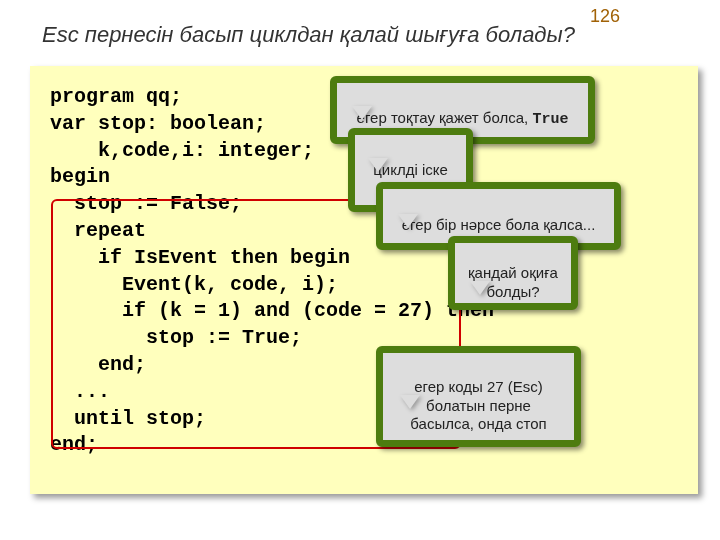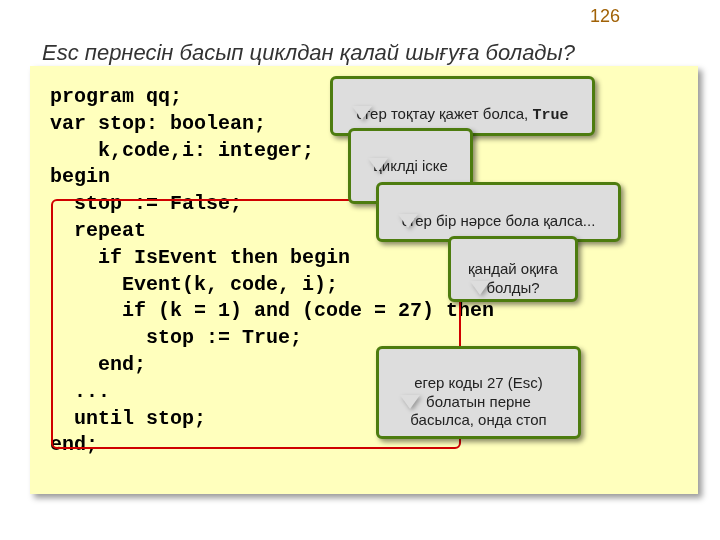--- a/index.html
+++ b/index.html
@@ -13,21 +13,21 @@
   }
   .page-number {
     position: absolute;
     top: 6px;
     right: 100px;
     font-size: 18px;
     color: #a16207;
   }
   .title {
     position: absolute;
-    top: 40px;
+    top: 22px;
     left: 42px;
     font-size: 22px;
     font-style: italic;
     color: #333;
   }
   .code-block {
     position: absolute;
     top: 66px;
     left: 30px;
     width: 668px;
@@ -51,21 +51,21 @@
   }
   .red-box.box1 {
     top: 199px;
     left: 51px;
     width: 410px;
     height: 250px;
   }
   .callout {
     position: absolute;
     background: #ddd;
-    border: 3px solid #4d7c0f;
+    border: 7px solid #4d7c0f;
     border-radius: 6px;
     box-shadow: 3px 3px 5px rgba(0,0,0,0.45);
     font-size: 15px;
     color: #222;
     text-align: center;
     padding: 7px 12px;
     white-space: pre-line;
     line-height: 1.25;
     font-family: Arial, sans-serif;
   }

